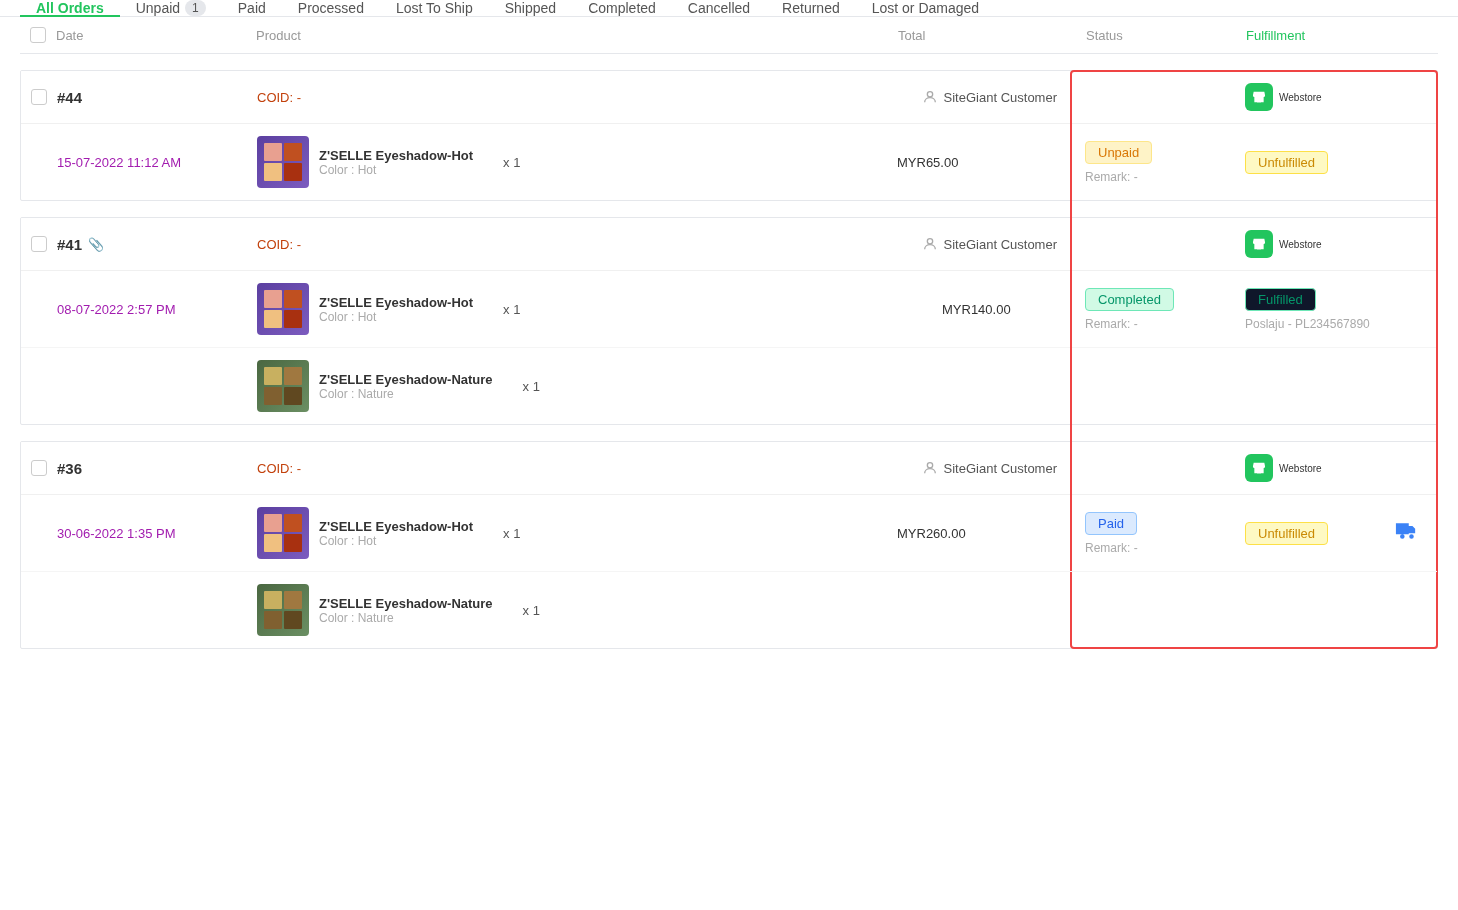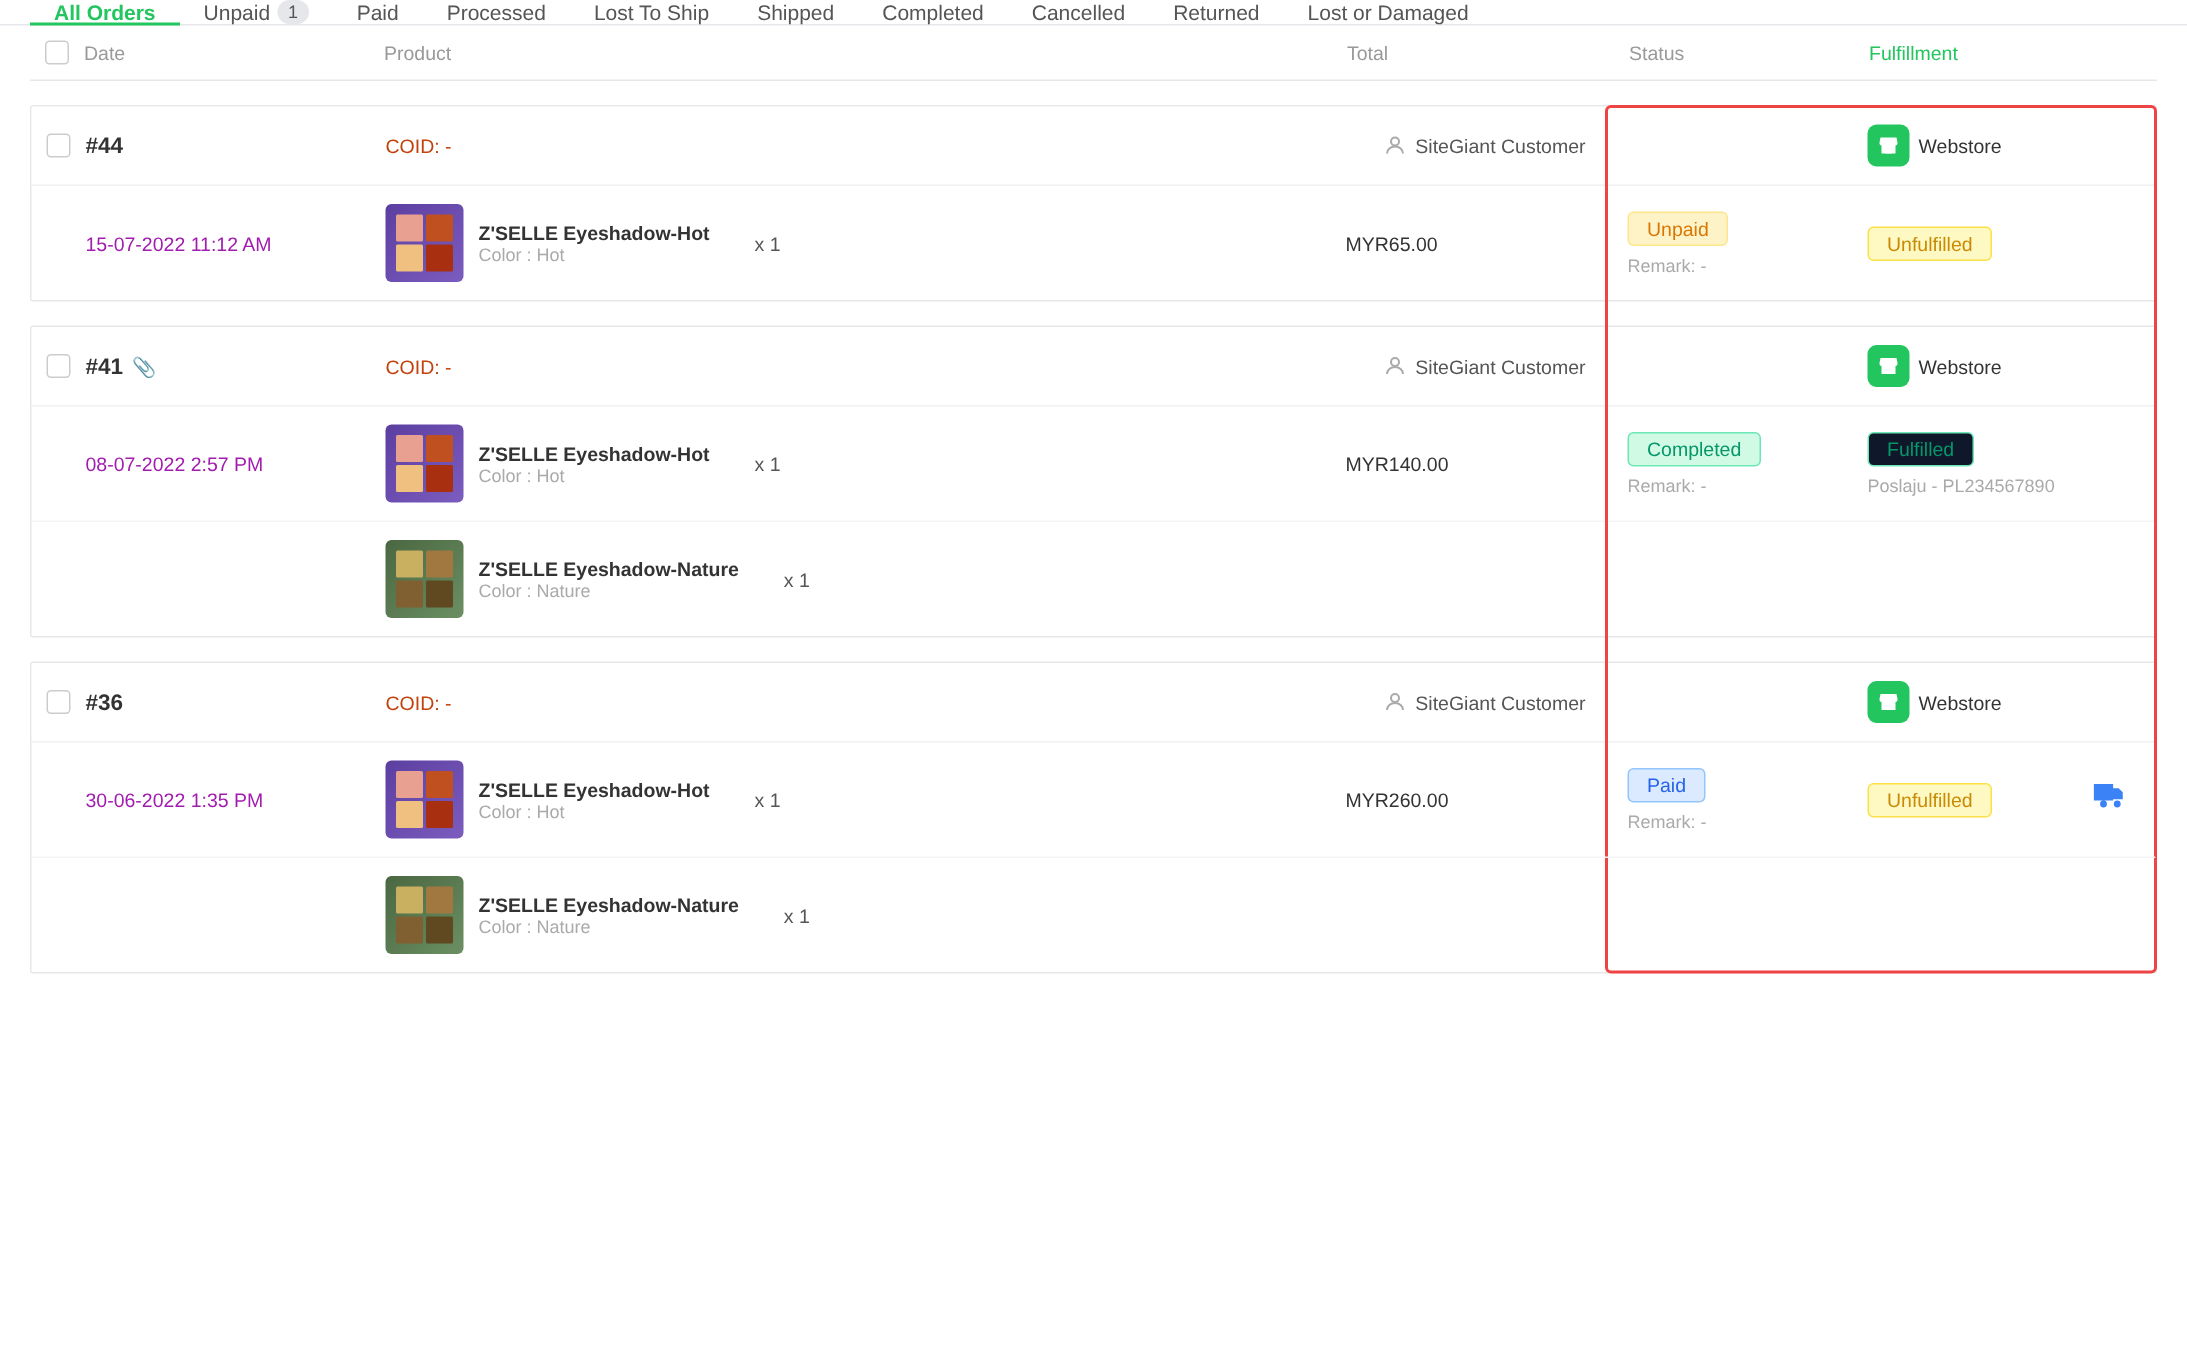--- a/index.html
+++ b/index.html
@@ -210,21 +210,21 @@
 
     .tracking-text {
       color: #aaa;
       font-size: 12px;
     }
 
     .webstore-badge {
       display: flex;
       align-items: center;
       gap: 6px;
-      font-size: 13px;
+      font-size: 10px;
       color: #333;
     }
 
     .webstore-icon {
       width: 28px;
       height: 28px;
       background: #22c55e;
       border-radius: 6px;
       display: flex;
       align-items: center;
@@ -402,21 +402,21 @@
                 <div style="background: rgb(240, 192, 128); border-radius: 1px;"></div>
                 <div style="background: rgb(168, 48, 16); border-radius: 1px;"></div>
               </div>
             </div>
             <div>
               <div class="product-name">Z'SELLE Eyeshadow-Hot</div>
               <div class="product-variant">Color : Hot</div>
             </div>
             <div class="qty" style="margin-left: 20px;">x 1</div>
           </div>
-          <div style="display: flex; align-items: center; gap: 30px;">
+          <div style="display: flex; align-items: center; gap: 30px; margin-left: 45px;">
             <div class="total-price">MYR140.00</div>
           </div>
           <div class="status-cell">
             <div class="badge badge-completed">Completed</div>
             <div class="remark-text">Remark: -</div>
           </div>
           <div class="fulfillment-cell">
             <div class="badge badge-fulfilled">Fulfilled</div>
             <div class="tracking-text">Poslaju - PL234567890</div>
           </div>

